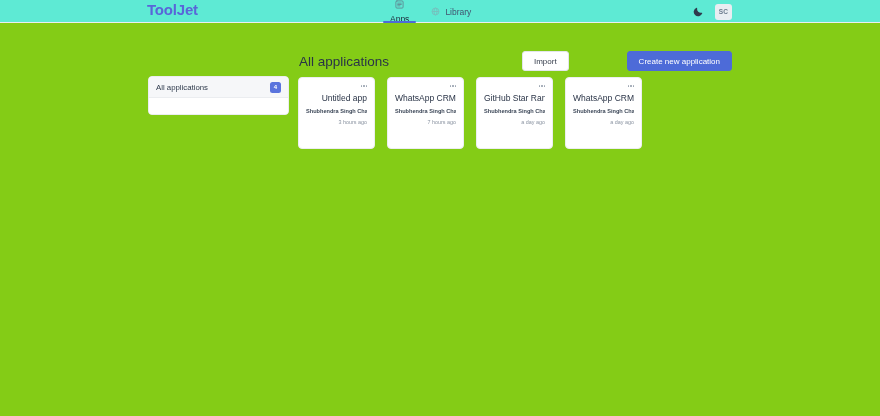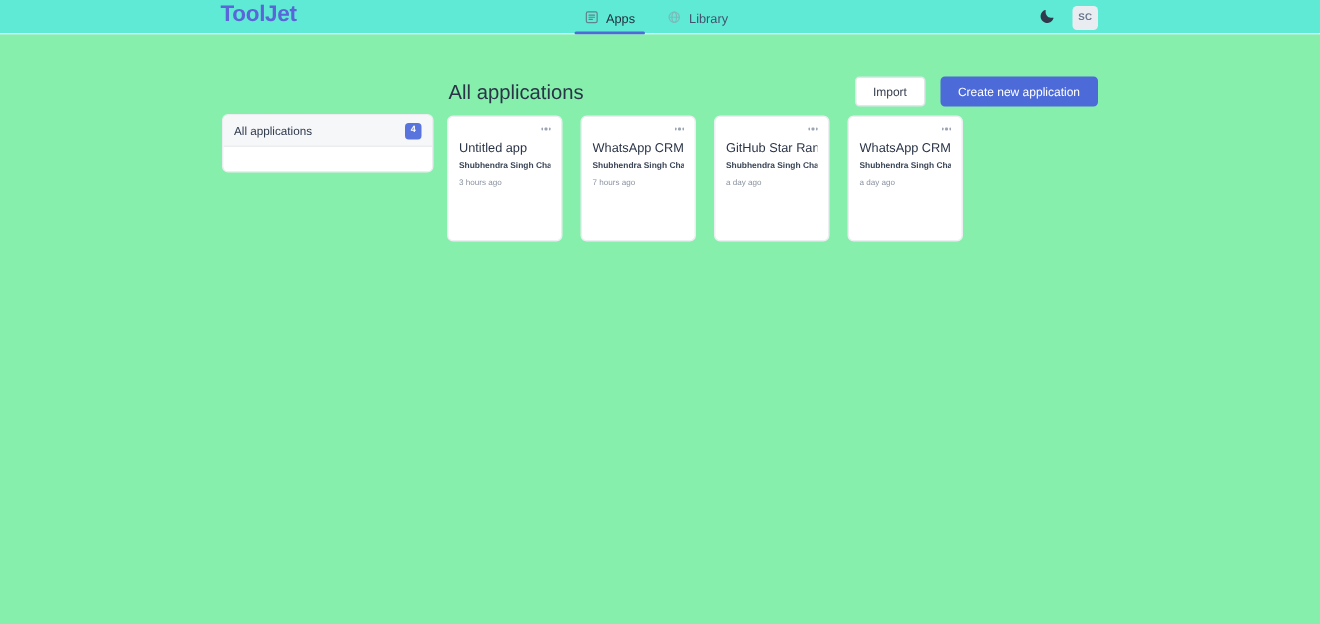--- a/index.html
+++ b/index.html
@@ -42,21 +42,21 @@
     display: flex;
     align-items: center;
     gap: 5px;
     height: 23px;
     font-size: 8.5px;
     color: #42526e;
     position: relative;
     padding: 0 1px;
     cursor: pointer;
   }
-  .nav-tab.active { color: #1f2d3d; }
+  .nav-tab.active { color: #1f2d3d; flex-direction: column; }
   .nav-tab.active::after {
     content: "";
     position: absolute;
     left: -6px; right: -6px; bottom: 0;
     height: 1.6px;
     background: #4d6bd8;
     border-radius: 1px;
   }
   .nav-ico { width: 9px; height: 9px; display: block; opacity: .55; }
   .nav-tab.active .nav-ico { opacity: .8; }
@@ -85,21 +85,21 @@
     letter-spacing: .2px;
     display: flex; align-items: center; justify-content: center;
     cursor: pointer;
   }
 
   
   .page {
     position: relative;
     width: 880px;
     height: 393px;
-    background: #86efac;
+    background: #84cc16;
   }
 
   .page-head {
     position: absolute;
     left: 299px;
     top: 27px;
     right: 148px;
     height: 22px;
     display: flex;
     align-items: center;
@@ -125,20 +125,21 @@
     padding: 0 11px;
     color: #39414f;
     background: #ffffff;
     border: 1px solid #e3e6eb;
   }
   .btn-create {
     padding: 0 11px;
     color: #ffffff;
     background: #4d6bd8;
     border: 1px solid #4d6bd8;
+    margin-left: 48px;
   }
 
   
   .sidebar {
     position: absolute;
     left: 148px;
     top: 53px;
     width: 141px;
     background: #ffffff;
     border: 1px solid #ebedf0;
@@ -173,27 +174,28 @@
   
   .cards {
     position: absolute;
     left: 298px;
     top: 54px;
     display: flex;
     gap: 12px;
   }
   .card {
     width: 77px;
-    height: 84px;
+    height: 72px;
     background: #ffffff;
     border: 1px solid #eceef1;
     border-radius: 4px;
     position: relative;
     padding: 14px 7px 0 7px;
     cursor: pointer;
+    text-align: right;
   }
   .card-menu {
     position: absolute;
     top: 4px; right: 5px;
     width: 10px; height: 8px;
     display: flex;
     align-items: center;
     justify-content: center;
     gap: 1.2px;
     cursor: pointer;

